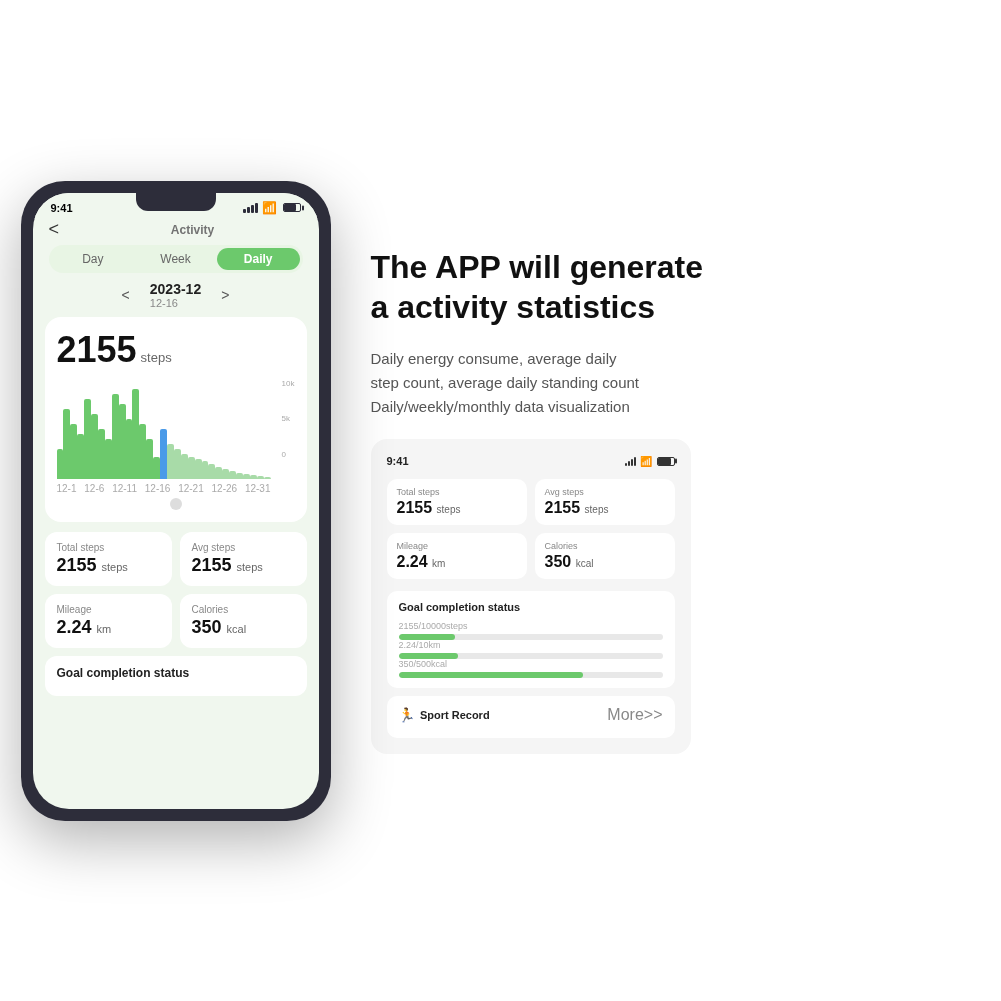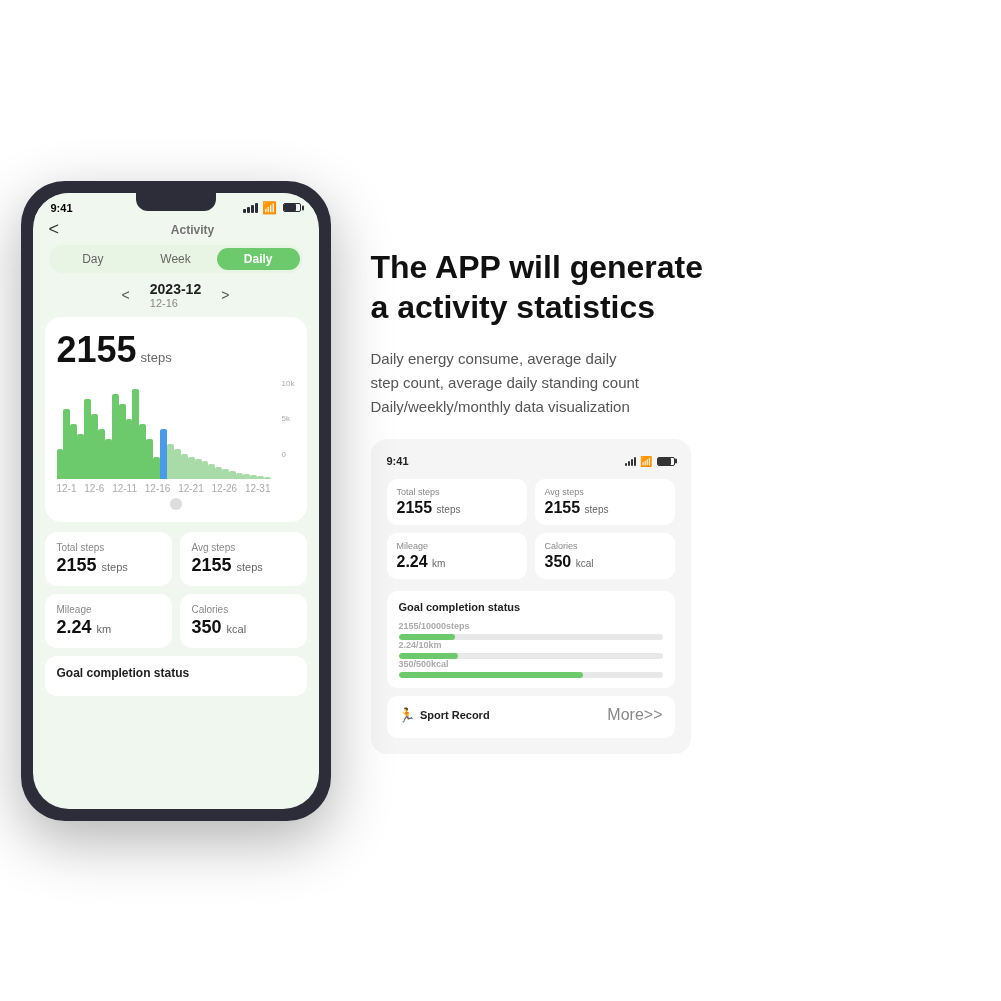--- a/index.html
+++ b/index.html
@@ -346,21 +346,20 @@
       margin-bottom: 8px;
     }
     .goal-comp-title {
       font-size: 11px;
       font-weight: 600;
       color: #222;
       margin-bottom: 8px;
     }
     .goal-row {
       margin-bottom: 0;
-      font-weight: bold;
     }
     .goal-row-label {
       font-size: 9px;
       color: #555;
       margin-bottom: 3px;
     }
     .goal-row-label span { color: #aaa; }
     .progress-bar-bg {
       height: 6px;
       background: #e8e8e8;

